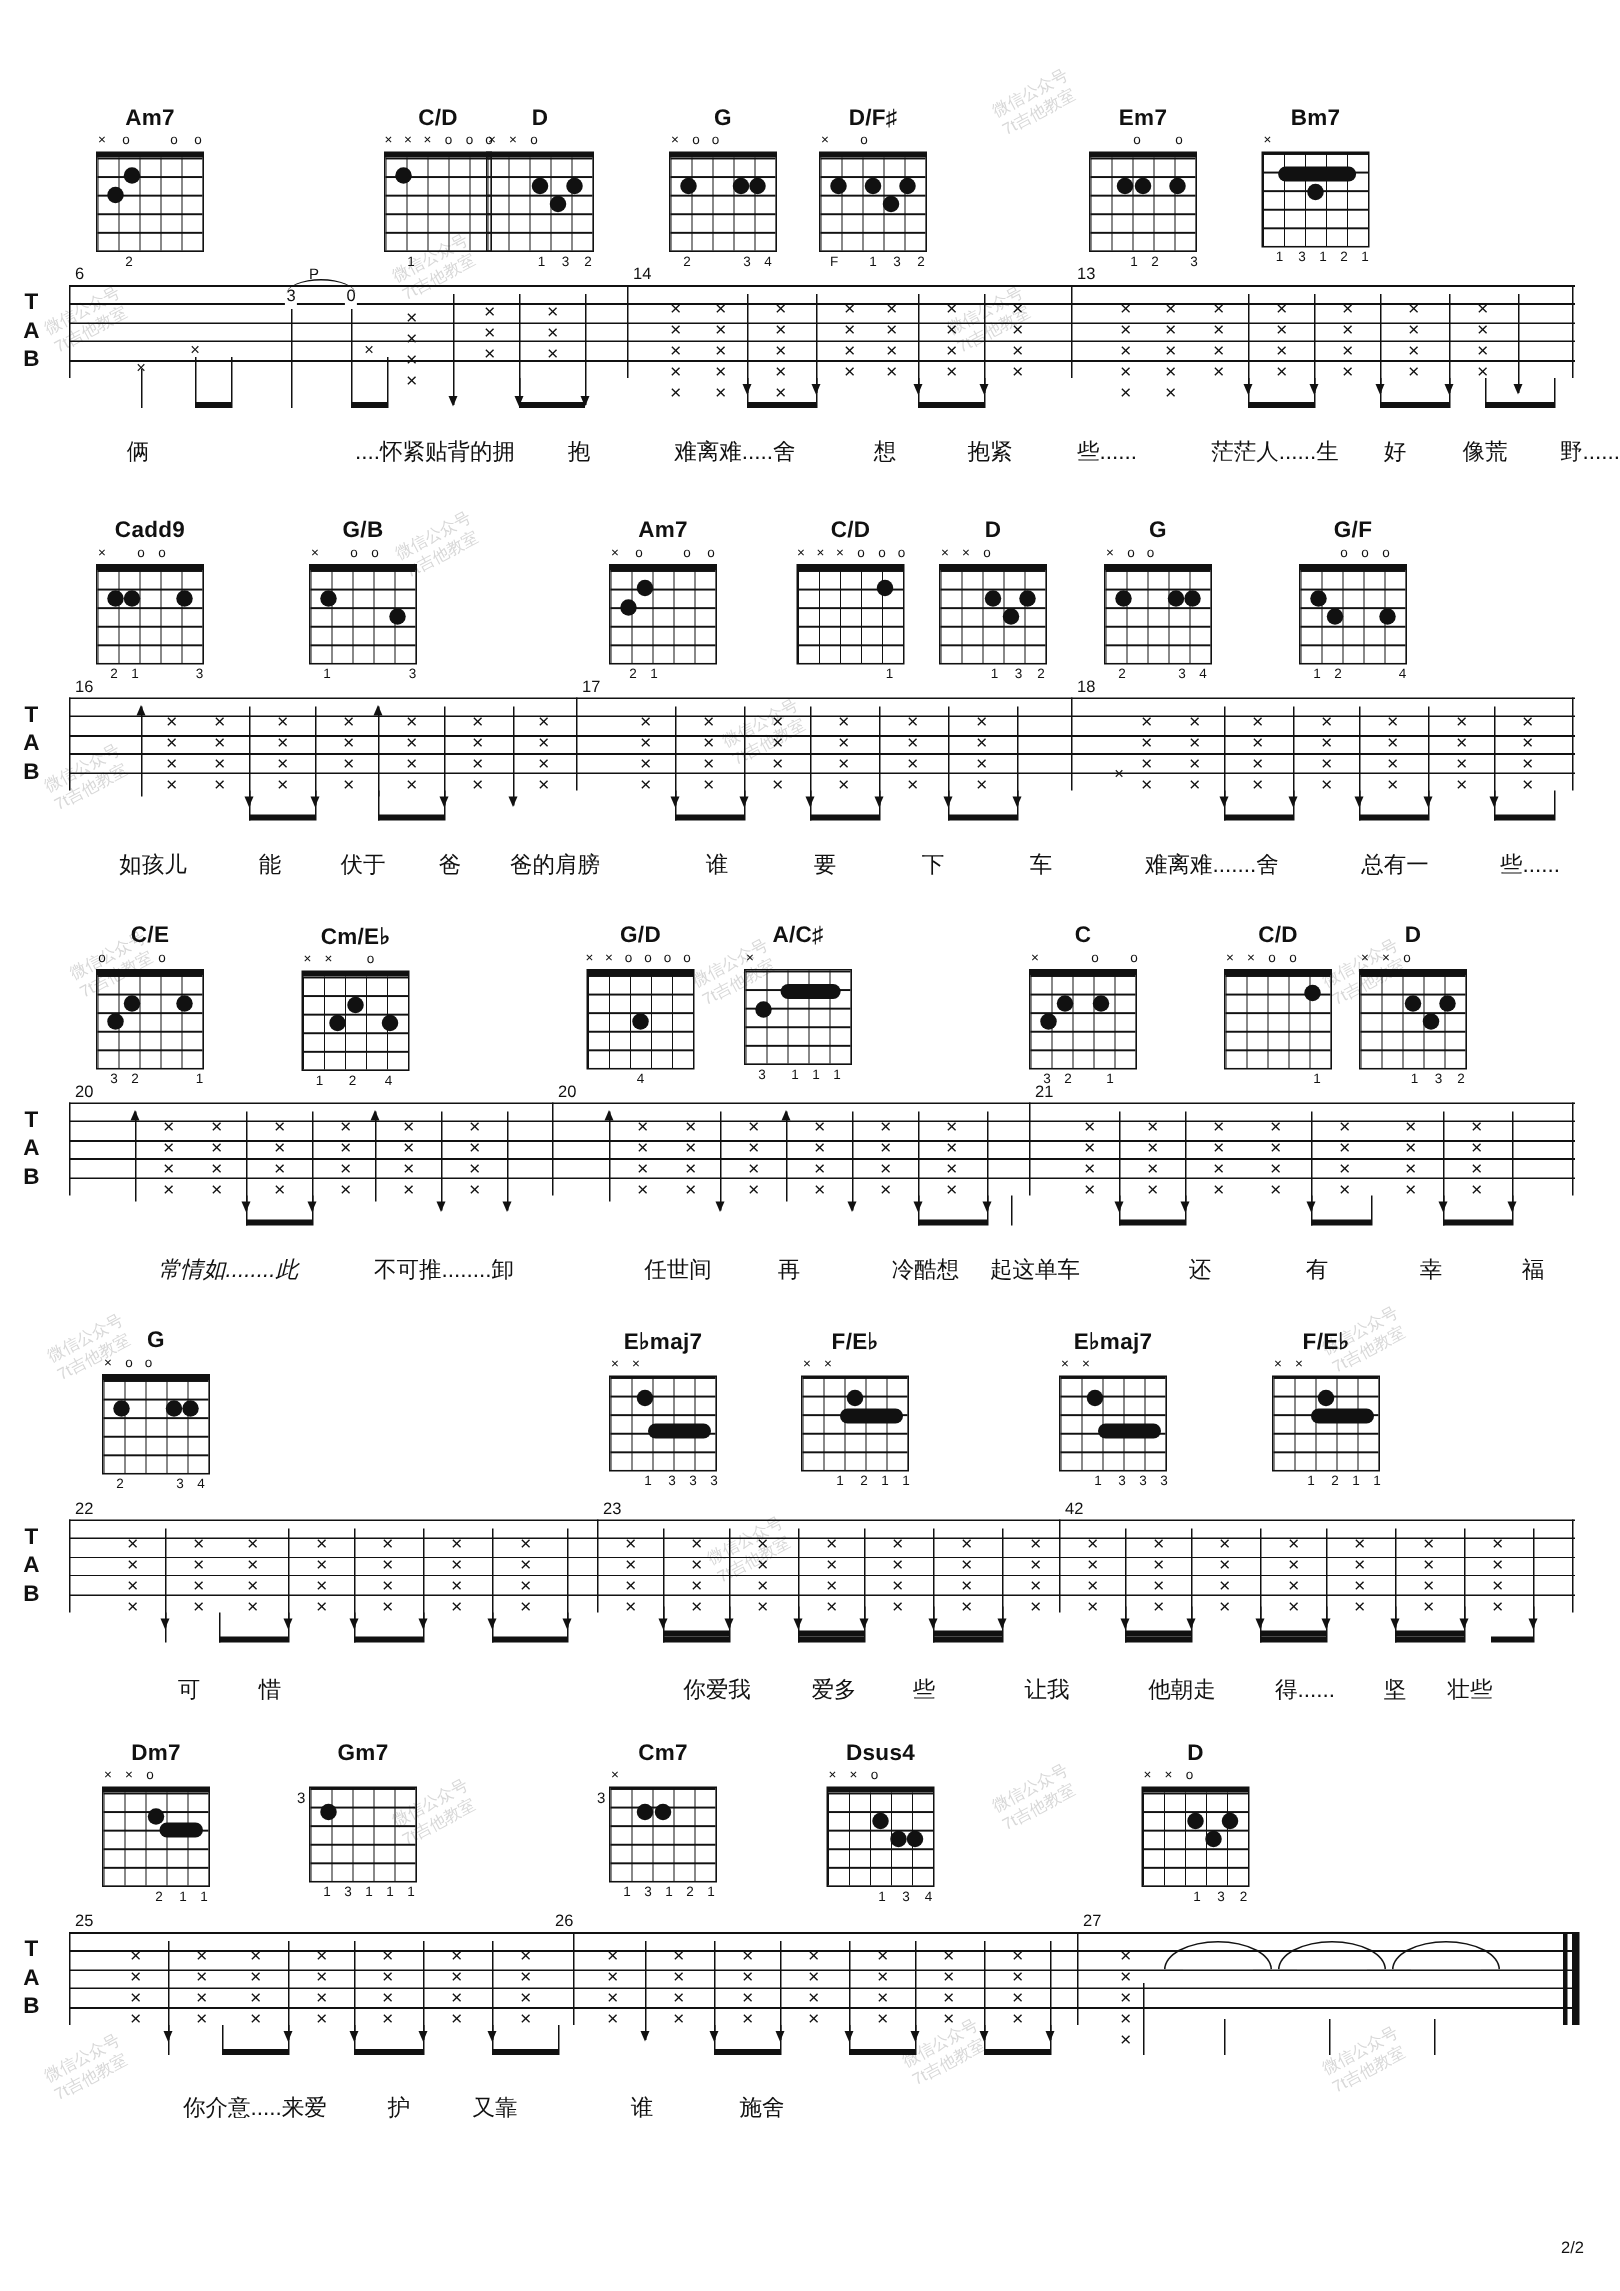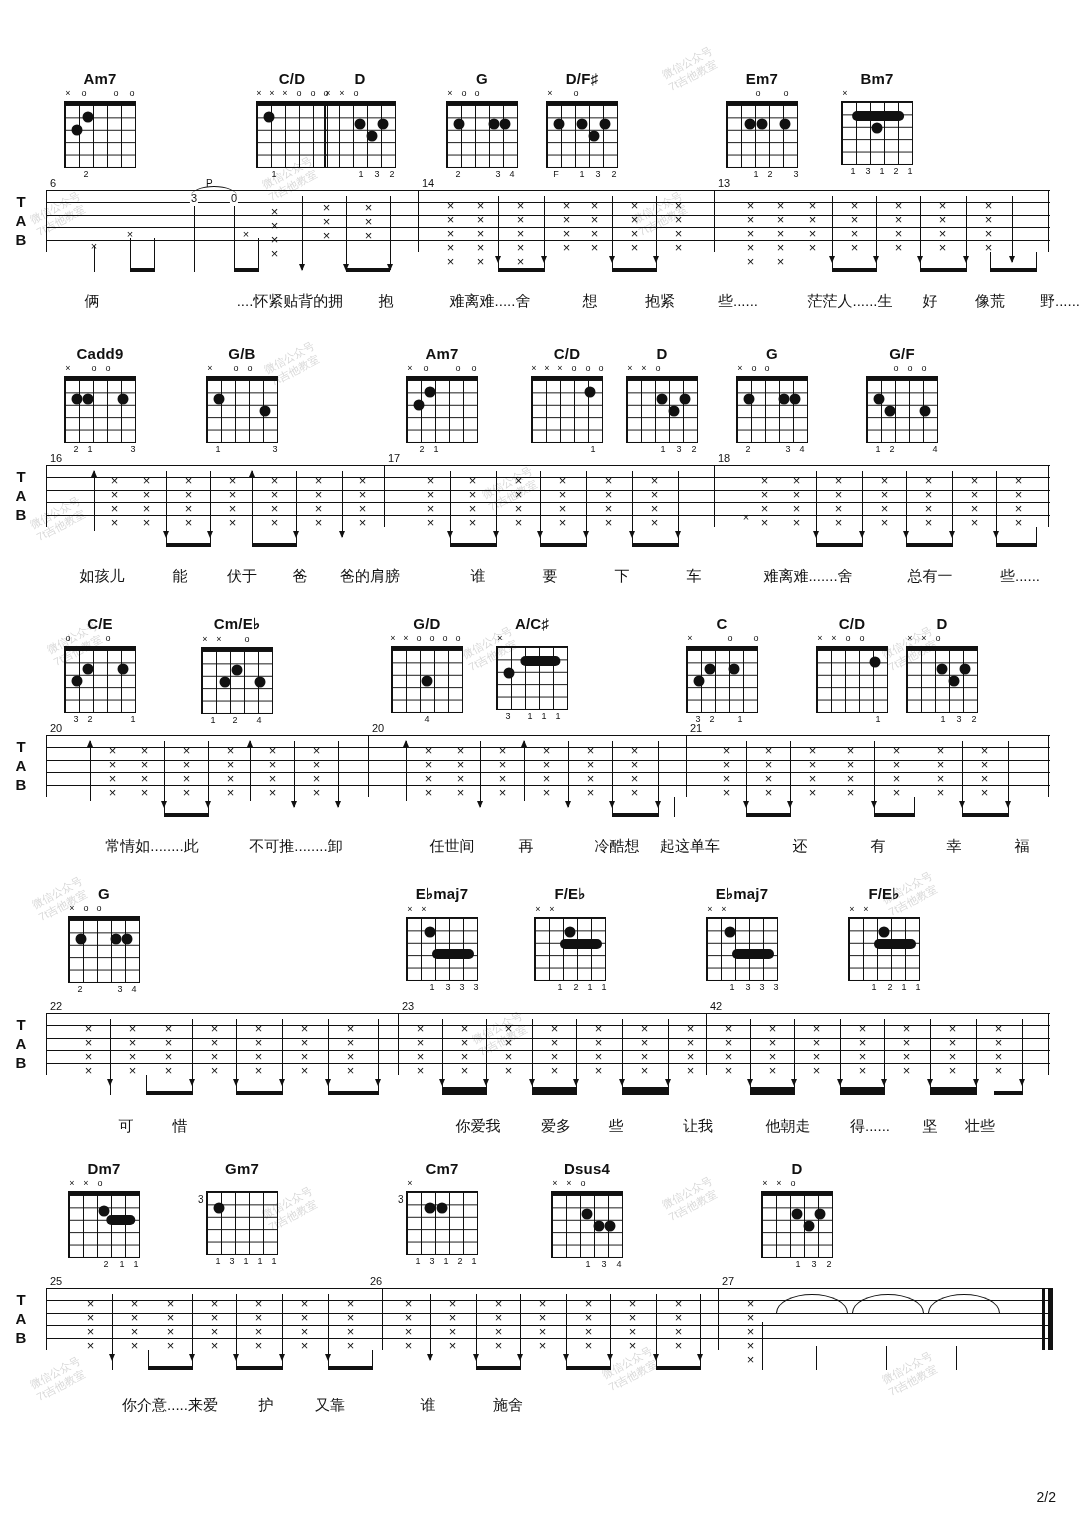--- a/index.html
+++ b/index.html
@@ -69,21 +69,21 @@
   .arrowdn:after{content:"";position:absolute;bottom:-1px;left:-3px;border-left:3.5px solid transparent;border-right:3.5px solid transparent;border-top:7px solid #111;}
   .arrowup:after{content:"";position:absolute;top:-1px;left:-3px;border-left:3.5px solid transparent;border-right:3.5px solid transparent;border-bottom:7px solid #111;}
   .strum{position:absolute;font-size:13px;letter-spacing:-1px;writing-mode:vertical-rl;line-height:8px;}
   .slur{position:absolute;border-top:1px solid #111;border-radius:50%/100% 100% 0 0;height:9px;}
   .plabel{position:absolute;font-size:10px;}
 
   
   .lyrics{position:absolute;left:60px;right:20px;font-size:15px;white-space:nowrap;}
   .lyrics span{position:absolute;transform:translateX(-50%);}
 
-  .pagenum{position:absolute;right:24px;bottom:22px;font-size:14px;}
+  .pagenum{position:absolute;right:24px;bottom:22px;font-size:11px;}
 
   .tie{position:absolute;border:1px solid #111;border-bottom:none;border-radius:50%/100% 100% 0 0;}
   .vbar{position:absolute;width:1px;background:#111;}
 </style>
 </head>
 <body>
 
 <div class="page">
 
   <div class="wm" style="left:660px;top:70px;"><span>微信公众号</span><span class="l2">7t吉他教室</span></div>
@@ -753,21 +753,21 @@
       <div class="stem" style="left:744px;top:62px;height:20px;"></div>
       <div class="stem" style="left:828px;top:62px;height:20px;"></div>
       <div class="beam" style="left:828px;top:78px;width:40px;"></div>
       <div class="stem" style="left:868px;top:62px;height:20px;"></div>
       <div class="stem" style="left:916px;top:62px;height:20px;"></div>
       <div class="beam" style="left:916px;top:78px;width:46px;"></div>
       <div class="stem" style="left:962px;top:62px;height:20px;"></div>
     </div>
 
     <div class="lyrics" style="top:222px;">
-      <span style="left:92px;">常情如........此</span>
+      <span style="left:92px;font-style:italic;">常情如........此</span>
       <span style="left:236px;">不可推........卸</span>
       <span style="left:392px;">任世间</span>
       <span style="left:466px;">再</span>
       <span style="left:557px;">冷酷想</span>
       <span style="left:630px;">起这单车</span>
       <span style="left:740px;">还</span>
       <span style="left:818px;">有</span>
       <span style="left:894px;">幸</span>
       <span style="left:962px;">福</span>
     </div>

